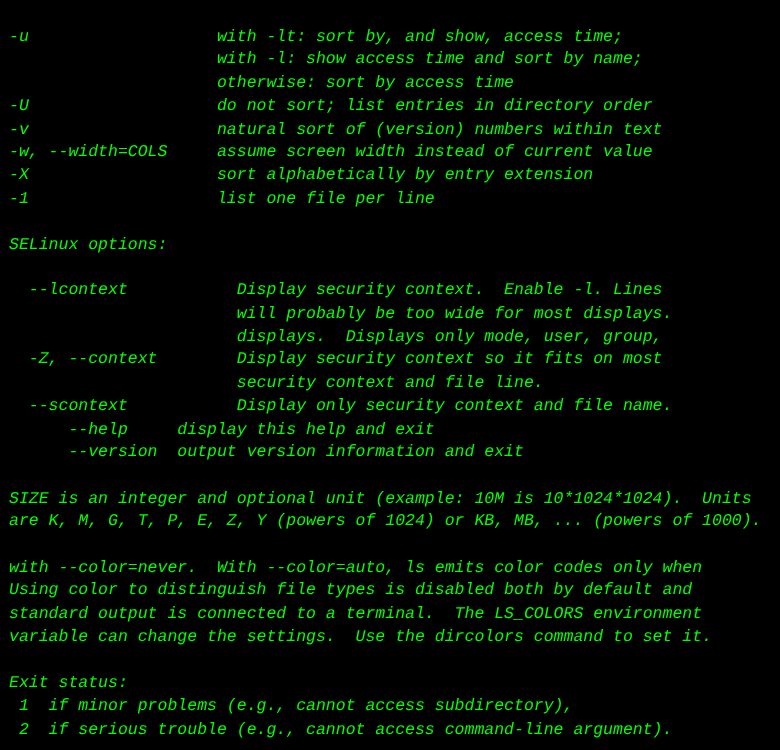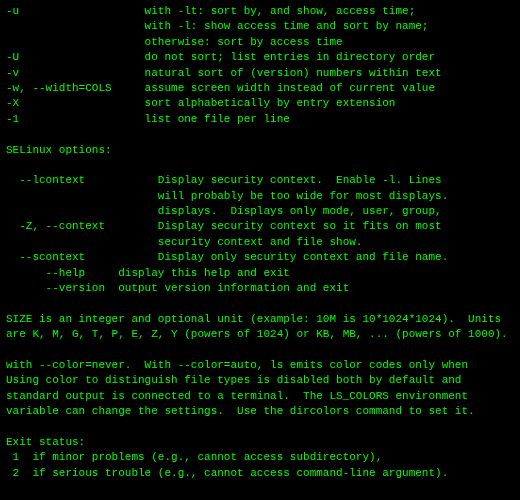--- a/index.html
+++ b/index.html
@@ -13,22 +13,23 @@
       background-color: #000000;
       color: #00ff00;
       font-family: 'Courier New', Courier, monospace;
       font-size: 11px;
       line-height: 1.4;
       overflow: hidden;
     }
     .terminal {
       width: 519px;
       height: 500px;
-      padding: 4px 6px;
+      padding: 18px 6px;
       overflow: hidden;
+      font-style: italic;
     }
     .line {
       white-space: pre;
       display: block;
     }
   </style>
 </head>
 <body>
 
 <div class="terminal">
@@ -40,21 +41,21 @@
   <span class="line">-w, --width=COLS     assume screen width instead of current value</span>
   <span class="line">-X                   sort alphabetically by entry extension</span>
   <span class="line">-1                   list one file per line</span>
   <span class="line"> </span>
   <span class="line">SELinux options:</span>
   <span class="line"> </span>
   <span class="line">  --lcontext           Display security context.  Enable -l. Lines</span>
   <span class="line">                       will probably be too wide for most displays.</span>
   <span class="line">                       displays.  Displays only mode, user, group,</span>
   <span class="line">  -Z, --context        Display security context so it fits on most</span>
-  <span class="line">                       security context and file show.</span>
+  <span class="line">                       security context and file line.</span>
   <span class="line">  --scontext           Display only security context and file name.</span>
   <span class="line">      --help     display this help and exit</span>
   <span class="line">      --version  output version information and exit</span>
   <span class="line"> </span>
   <span class="line">SIZE is an integer and optional unit (example: 10M is 10*1024*1024).  Units</span>
   <span class="line">are K, M, G, T, P, E, Z, Y (powers of 1024) or KB, MB, ... (powers of 1000).</span>
   <span class="line"> </span>
   <span class="line">with --color=never.  With --color=auto, ls emits color codes only when</span>
   <span class="line">Using color to distinguish file types is disabled both by default and</span>
   <span class="line">standard output is connected to a terminal.  The LS_COLORS environment</span>

